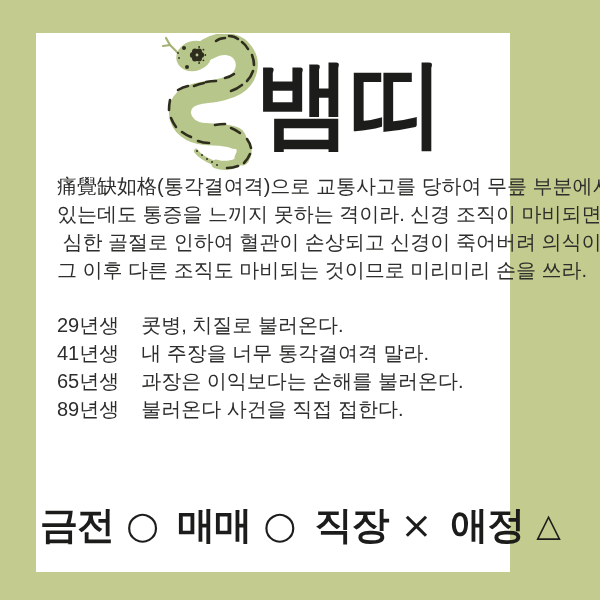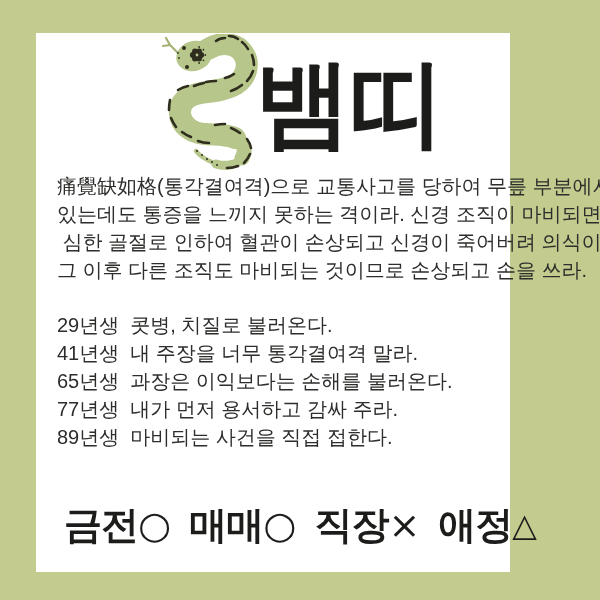--- a/index.html
+++ b/index.html
@@ -24,26 +24,26 @@
   .desc{
     position:absolute;left:21px;top:139px;width:496px;
     font-size:20px;line-height:28px;color:#2d2d2b;
   }
   .desc-line{white-space:pre;}
   .years{
     position:absolute;left:21px;top:278px;width:496px;
     font-size:20px;line-height:28px;color:#2d2d2b;
   }
   .year-row{white-space:nowrap;}
-  .year{margin-right:11px;}
+  .year{margin-right:22px;}
   .summary{
     position:absolute;left:0;top:468px;width:529px;height:48px;
     display:flex;justify-content:center;align-items:center;
   }
-  .sum-item{display:flex;align-items:center;gap:0;margin:0 9px;}
+  .sum-item{display:flex;align-items:center;gap:12px;margin:0 9px;}
   .sum-label{
     font-size:38px;font-weight:800;color:#1c1c1a;line-height:1;
     letter-spacing:-1px;white-space:nowrap;
   }
   .sum-symbol{
     font-size:38px;font-weight:400;color:#1c1c1a;line-height:1;
     font-family:"DejaVu Sans",sans-serif;
   }
   .sum-item:nth-child(4) .sum-symbol{font-size:32px;font-weight:700;}
 </style>
@@ -112,38 +112,35 @@
         <path d="M70,132 Q65,134 59,134"></path>
       </g>
     </svg>
 
     <h1 class="title">뱀띠</h1>
 
     <div class="desc">
       <div class="desc-line">痛覺缺如格(통각결여격)으로 교통사고를 당하여 무릎 부분에서</div>
       <div class="desc-line">있는데도 통증을 느끼지 못하는 격이라. 신경 조직이 마비되면</div>
       <div class="desc-line"> 심한 골절로 인하여 혈관이 손상되고 신경이 죽어버려 의식이</div>
-      <div class="desc-line">그 이후 다른 조직도 마비되는 것이므로 손상되고 손을 쓰라.</div>
+      <div class="desc-line">그 이후 다른 조직도 마비되는 것이므로 미리미리 손을 쓰라.</div>
     </div>
 
     <div class="years">
       <div class="year-row">
         <span class="year">29년생</span><span>콧병, 치질로 불러온다.</span>
       </div>
       <div class="year-row">
         <span class="year">41년생</span><span>내 주장을 너무 통각결여격 말라.</span>
       </div>
       <div class="year-row">
         <span class="year">65년생</span><span>과장은 이익보다는 손해를 불러온다.</span>
       </div>
       <div class="year-row">
-        <span class="year">77년생</span><span>내가 먼저 용서하고 감싸 주라.</span>
-      </div>
-      <div class="year-row">
-        <span class="year">89년생</span><span>마비되는 사건을 직접 접한다.</span>
+        <span class="year">89년생</span><span>불러온다 사건을 직접 접한다.</span>
       </div>
     </div>
 
     <div class="summary">
       <div class="sum-item">
         <span class="sum-label">금전</span>
         <span class="sum-symbol">○</span>
       </div>
       <div class="sum-item">
         <span class="sum-label">매매</span>

